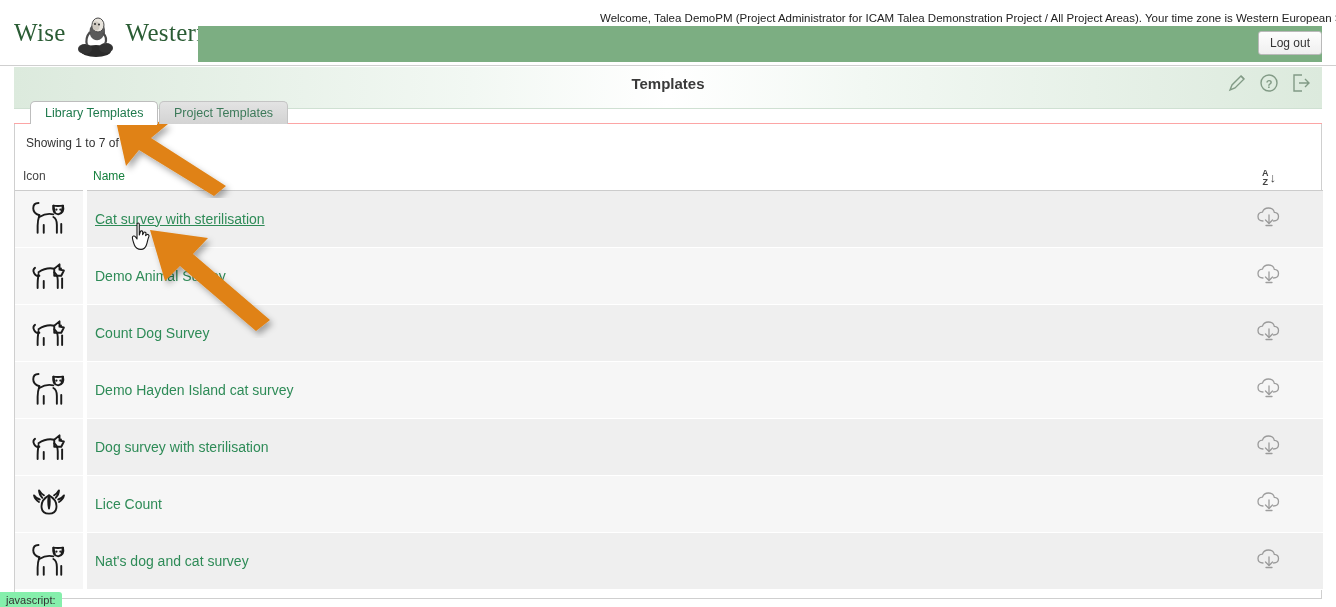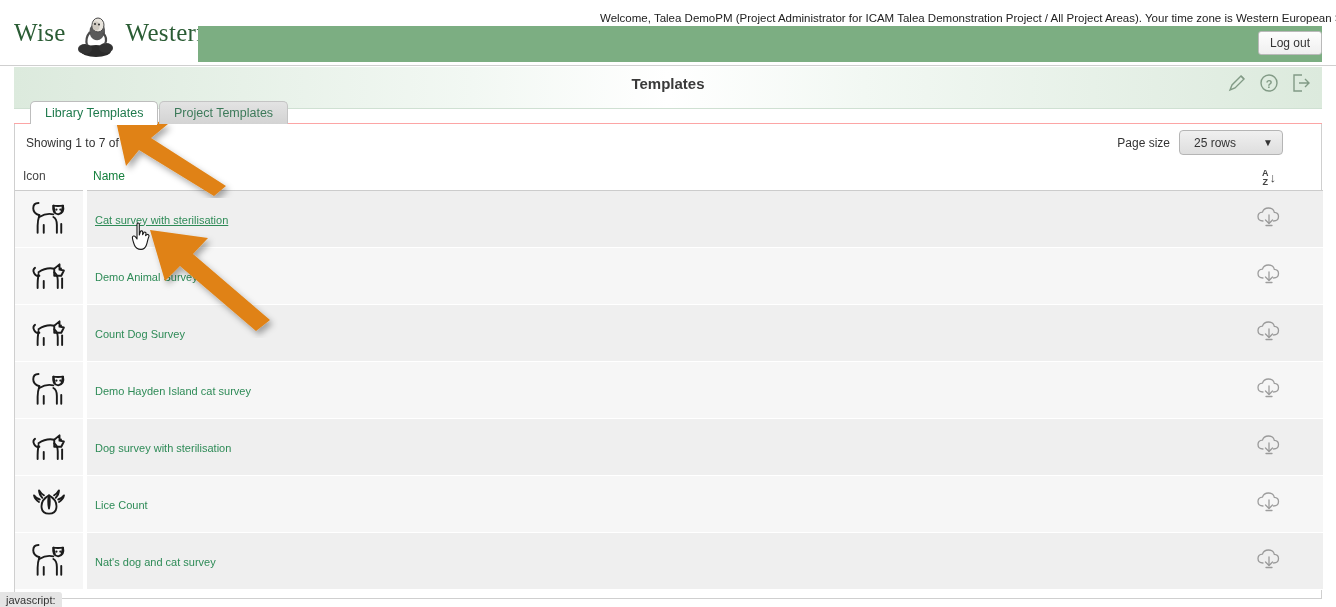--- a/index.html
+++ b/index.html
@@ -187,40 +187,40 @@
   tr.row-even td { background: #f6f6f6; }
   tr.row-odd  td.cell-icon { background: #f6f6f6; }
   tr.row-even td.cell-icon { background: #f6f6f6; }
   td.cell-icon {
     width: 70px;
     text-align: center;
     border-right: 4px solid #ffffff;
   }
   td.cell-name { padding-left: 8px !important; }
   td.cell-name a {
-    font-size: 11px;
+    font-size: 14px;
     color: #2e8b57;
     text-decoration: none;
     cursor: pointer;
   }
   td.cell-name a.hovered { text-decoration: underline; }
   td.cell-dl { width: 108px; text-align: center; }
   .dl-icon { width: 26px; height: 20px; opacity: .55; cursor: pointer; display:inline-block;}
 
   
   .cursor-hand { position: absolute; left: 130px; top: 222px; width: 22px; height: 30px; pointer-events: none; }
   .anno { position: absolute; pointer-events: none; }
   #arrow1 { left: 110px; top: 108px; }
   #arrow2 { left: 148px; top: 228px; }
 
   
   .status-bar {
     position: absolute; left: 0; bottom: 0;
     height: 15px; padding: 0 6px;
-    background: #e5e5e5;
+    background: #86efac;
     border-top-right-radius: 3px;
     font-size: 11px; color: #333;
     line-height: 16px;
     overflow: hidden;
     white-space: nowrap;
   }
 </style>
 </head>
 <body>
 
@@ -283,27 +283,20 @@
 
   <div class="tabs">
     <div class="tab tab-active">Library Templates</div>
     <div class="tab tab-inactive">Project Templates</div>
   </div>
 
   <div class="panel">
 
     <div class="toolbar-row">
       <div class="showing-text">Showing 1 to 7 of 7</div>
-      <div class="pagesize-wrap">
-        <span class="pagesize-label">Page size</span>
-        <div class="pagesize-select">
-          <span>25 rows</span>
-          <span class="caret">▼</span>
-        </div>
-      </div>
     </div>
 
     <table class="tpl">
       <thead>
         <tr>
           <th class="th-icon">Icon</th>
           <th class="th-name">
             <a>Name</a>
           </th>
           <th class="th-sort">

